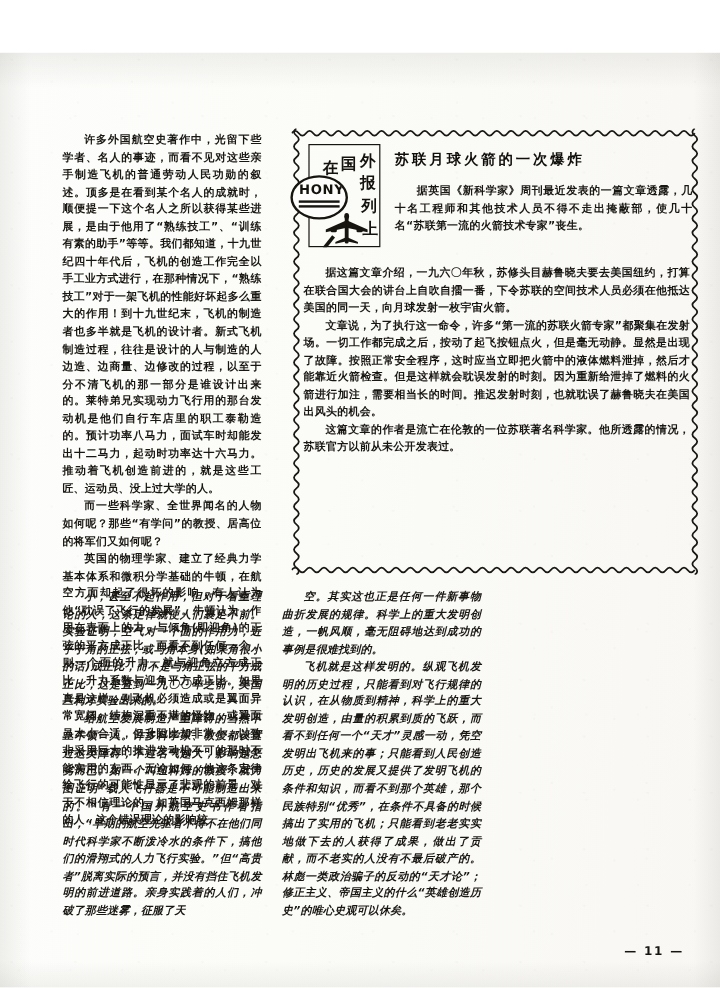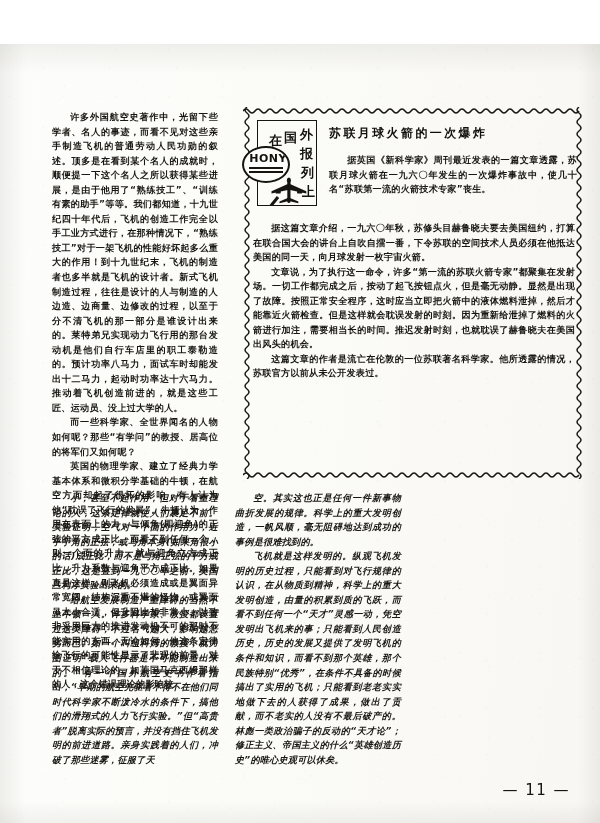--- a/index.html
+++ b/index.html
@@ -113,21 +113,21 @@
   #lower{
     position:absolute;left:52px;top:447px;width:532px;height:330px;
   }
   .lcol{position:absolute;top:0;width:166px;font-style:italic;}
   #lcol-1{left:0px;}
   #lcol-2{left:183px;}
   #lcol-3{left:366px;}
 
   #pagenum{
     position:absolute;right:30px;bottom:24px;
-    font-size:15px;color:#17150f;font-weight:400;letter-spacing:1.5px;
+    font-size:10px;color:#17150f;font-weight:700;letter-spacing:1.5px;
     font-family:"DejaVu Sans","Liberation Sans",sans-serif;
   }
   .blur{filter:blur(0.18px);}
 </style>
 </head>
 <body>
 
 <div id="page">
 
   <div id="col-left" class="cjk blur">
@@ -187,21 +187,21 @@
             <rect x="6.5" y="14.2" width="5.2" height="3.4" rx="1.2"></rect>
             <rect x="28.1" y="14.2" width="5.2" height="3.4" rx="1.2"></rect>
           </g>
           <path d="M9 21 L1 31" stroke="#17150f" stroke-width="3" fill="none"></path>
         </svg>
       </div>
 
       <div id="feature-title">苏联月球火箭的一次爆炸</div>
 
       <div id="feature-lead" class="cjk blur">
-        <p>据英国《新科学家》周刊最近发表的一篇文章透露，苏联月球火箭在一九六〇年发生的一次爆炸事故中，使几十名“苏联第一流的火箭技术专家”丧生。</p>
+        <p>据英国《新科学家》周刊最近发表的一篇文章透露，几十名工程师和其他技术人员不得不走出掩蔽部，使几十名“苏联第一流的火箭技术专家”丧生。</p>
       </div>
 
       <div id="feature-body" class="cjk blur">
         <p>据这篇文章介绍，一九六〇年秋，苏修头目赫鲁晓夫要去美国纽约，打算在联合国大会的讲台上自吹自擂一番，下令苏联的空间技术人员必须在他抵达美国的同一天，向月球发射一枚宇宙火箭。</p>
         <p>文章说，为了执行这一命令，许多“第一流的苏联火箭专家”都聚集在发射场。一切工作都完成之后，按动了起飞按钮点火，但是毫无动静。显然是出现了故障。按照正常安全程序，这时应当立即把火箭中的液体燃料泄掉，然后才能靠近火箭检查。但是这样就会耽误发射的时刻。因为重新给泄掉了燃料的火箭进行加注，需要相当长的时间。推迟发射时刻，也就耽误了赫鲁晓夫在美国出风头的机会。</p>
         <p>这篇文章的作者是流亡在伦敦的一位苏联著名科学家。他所透露的情况，苏联官方以前从未公开发表过。</p>
       </div>
 
     </div>
   </div>

